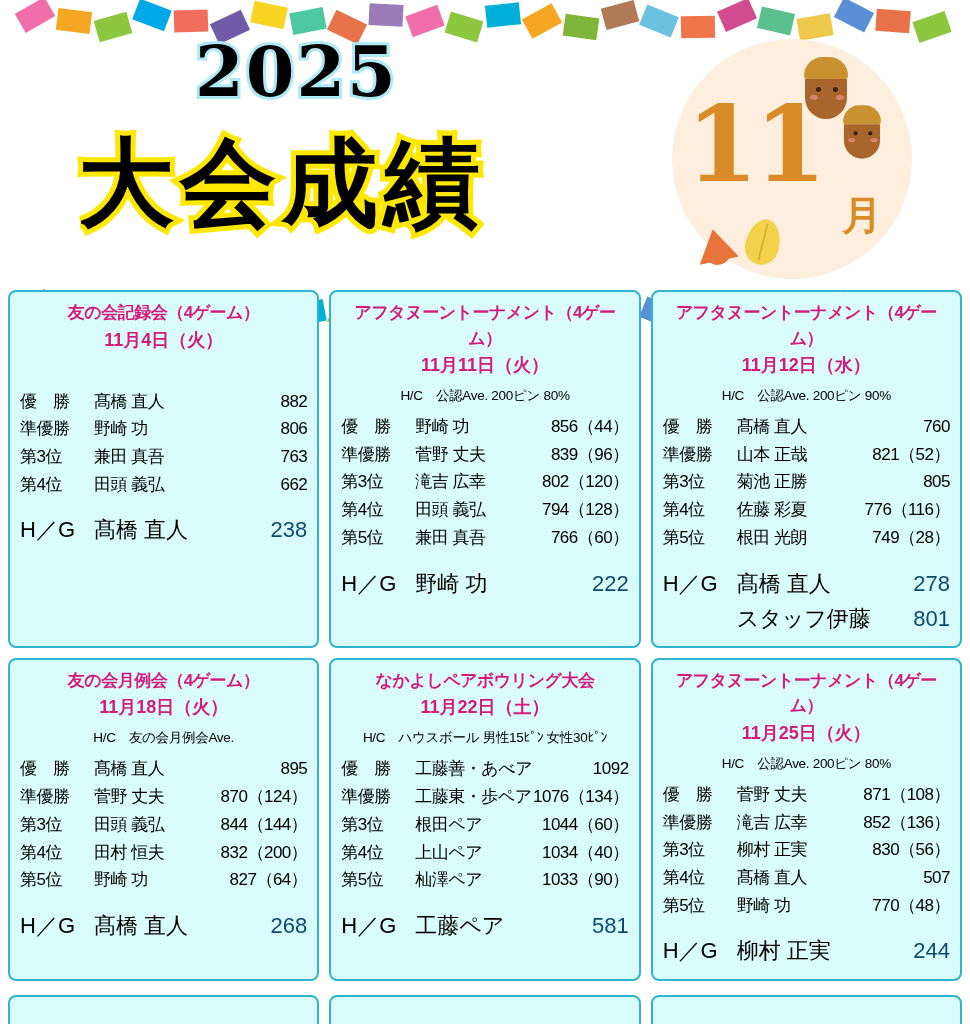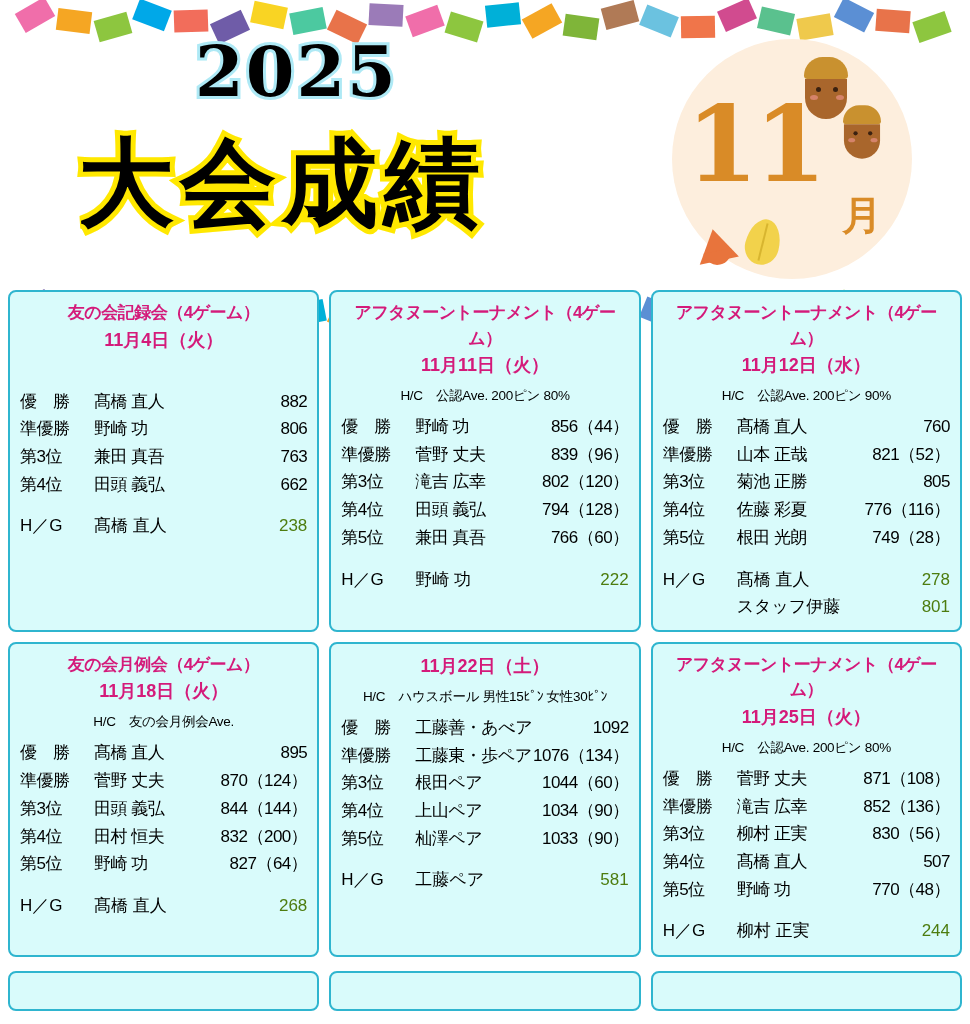--- a/index.html
+++ b/index.html
@@ -177,27 +177,27 @@
     white-space: nowrap;
   }
   .row .rank { width: 74px; flex: 0 0 74px; letter-spacing: -0.5px; }
   .row .name { flex: 1 1 auto; letter-spacing: -0.5px; }
   .row .score { flex: 0 0 auto; text-align: right; letter-spacing: -0.5px; }
 
   .hg-block { margin-top: 14px; }
   .hg {
     display: flex;
     align-items: baseline;
-    font-size: 17px;
+    font-size: 22px;
     line-height: 1.6;
     white-space: nowrap;
   }
   .hg .rank { width: 74px; flex: 0 0 74px; }
   .hg .name { flex: 1 1 auto; }
-  .hg .score { color: #4d7c0f; flex: 0 0 auto; }
+  .hg .score { color: #0c4a6e; flex: 0 0 auto; }
   .grid-row-3 { margin-top: 14px; }
   .card.stub { min-height: 40px; overflow: hidden; }
 </style>
 </head>
 <body>
 
 <div class="page">
 
   <div class="confetti top" id="confetti-top">
       <span style="background: rgb(240, 110, 170); left: 18px; top: 0px; transform: rotate(-30deg);"></span>
@@ -436,20 +436,21 @@
         </div>
         <div class="hg-block">
           <div class="hg">
             <span class="rank">H／G</span>
             <span class="name">髙橋 直人</span>
             <span class="score">268</span>
           </div>
         </div>
       </div>
       <div class="card">
+        <div class="c-title">なかよしペアボウリング大会</div>
         <div class="c-date">11月22日（土）</div>
         <div class="c-hc">H/C　ハウスボール 男性15ﾋﾟﾝ 女性30ﾋﾟﾝ</div>
         <div class="rows">
           <div class="row">
             <span class="rank">優　勝</span>
             <span class="name">工藤善・あべア</span>
             <span class="score">1092</span>
           </div>
           <div class="row">
             <span class="rank">準優勝</span>
@@ -457,21 +458,21 @@
             <span class="score">1076（134）</span>
           </div>
           <div class="row">
             <span class="rank">第3位</span>
             <span class="name">根田ペア</span>
             <span class="score">1044（60）</span>
           </div>
           <div class="row">
             <span class="rank">第4位</span>
             <span class="name">上山ペア</span>
-            <span class="score">1034（90）</span>
+            <span class="score">1034（40）</span>
           </div>
           <div class="row">
             <span class="rank">第5位</span>
             <span class="name">杣澤ペア</span>
             <span class="score">1033（90）</span>
           </div>
         </div>
         <div class="hg-block">
           <div class="hg">
             <span class="rank">H／G</span>

